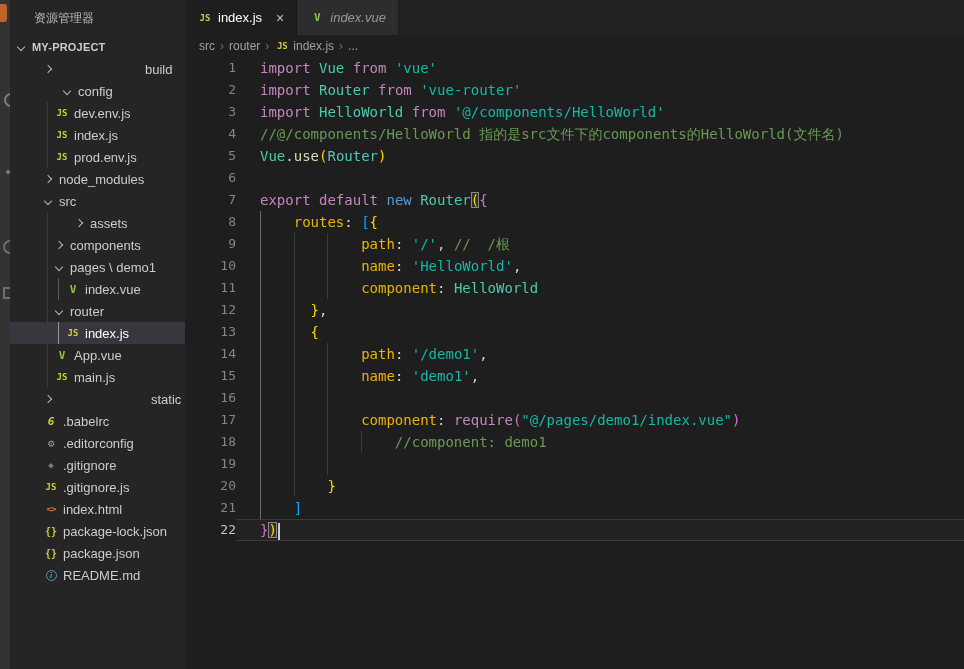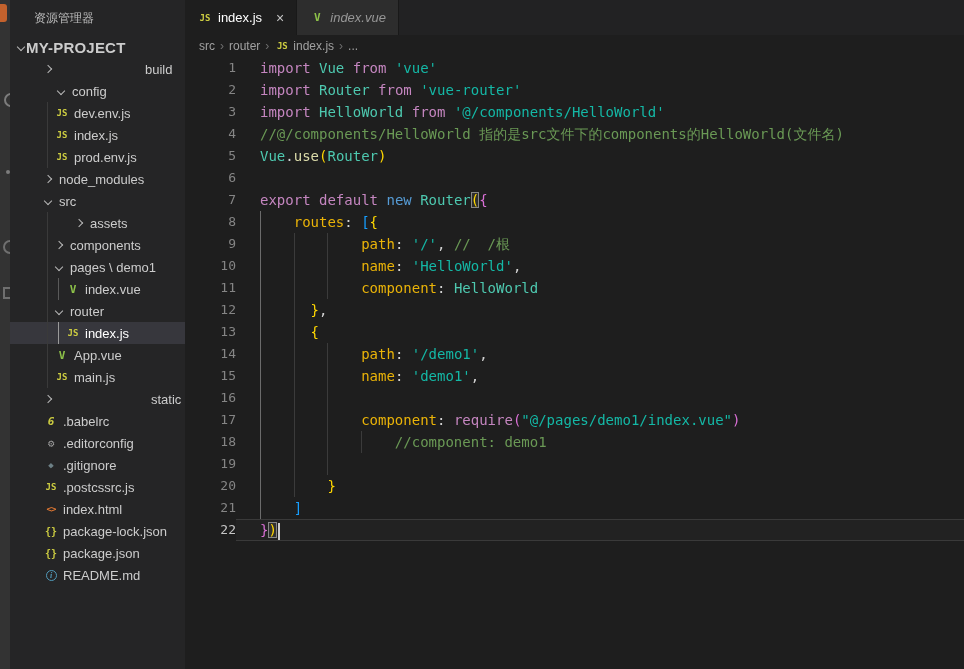--- a/index.html
+++ b/index.html
@@ -12,21 +12,21 @@
   .act-orange { position:absolute; left:0; top:4px; width:7px; height:18px; background:#c4622d; border-radius:0 3px 3px 0; }
   .act-circle { position:absolute; left:4px; top:93px; width:14px; height:14px; border:2px solid #7d7d7d; border-radius:50%; }
   .act-dot { position:absolute; left:6px; top:170px; width:4px; height:4px; background:#7d7d7d; border-radius:50%; }
   .act-curve { position:absolute; left:3px; top:240px; width:14px; height:14px; border:2px solid #6f6f6f; border-radius:50%; }
   .act-square { position:absolute; left:3px; top:287px; width:12px; height:12px; border:2px solid #6f6f6f; }
 
   
   .sidebar { width:175px; background:#252526; color:#cccccc; flex-shrink:0; position:relative; overflow:hidden; }
   .panel-title { height:36px; padding:10px 0 0 24px; font-size:12px; color:#bbbbbb; }
   .section { height:22px; display:flex; align-items:center; padding-left:6px; cursor:pointer; }
-  .section-label { font-weight:bold; font-size:15px; color:#cccccc; letter-spacing:.2px; margin-left:0; }
+  .section-label { font-weight:bold; font-size:11px; color:#cccccc; letter-spacing:.2px; margin-left:6px; }
   .tree { position:relative; }
   .row { height:22px; display:flex; align-items:center; font-size:13px; color:#cccccc; cursor:pointer; white-space:nowrap; }
   .row.sel { background:#37373d; color:#ffffff; }
   .tw { width:10px; height:10px; display:inline-block; position:relative; flex-shrink:0; }
   .tw::before { content:""; position:absolute; left:2px; top:2px; width:5px; height:5px;
                 border-right:1.4px solid #b8b8b8; border-bottom:1.4px solid #b8b8b8; }
   .tw.right::before { transform:rotate(-45deg); }
   .tw.down::before  { transform:rotate(45deg); }
   .fi { width:16px; margin-right:4px; display:inline-flex; justify-content:center; align-items:center; flex-shrink:0;
         font-family:"DejaVu Sans Mono", monospace; }
@@ -92,21 +92,21 @@
     <div class="section">
       <span class="tw down"></span>
       <span class="section-label">MY-PROJECT</span>
     </div>
     <div class="tree" id="tree">
         <div class="row" style="padding-left: 33px; gap: 43px;">
           <span class="tw right"></span>
           <span style="width: 6px;"></span>
           <span>build</span>
         </div>
-        <div class="row" style="padding-left: 33px; margin-left: 13px;">
+        <div class="row" style="padding-left: 52px;">
           <span class="tw down"></span>
           <span style="width: 6px;"></span>
           <span>config</span>
         </div>
         <div class="row" style="padding-left: 44px;">
           <span class="fi">
             <span class="ic-js">JS</span>
           </span>
           <span>dev.env.js</span>
         </div>
@@ -196,21 +196,21 @@
         <div class="row" style="padding-left: 33px;">
           <span class="fi">
             <span class="ic-git">◆</span>
           </span>
           <span>.gitignore</span>
         </div>
         <div class="row" style="padding-left: 33px;">
           <span class="fi">
             <span class="ic-js">JS</span>
           </span>
-          <span>.postcssrc.js</span>
+          <span>.gitignore.js</span>
         </div>
         <div class="row" style="padding-left: 33px;">
           <span class="fi">
             <span class="ic-html">&lt;&gt;</span>
           </span>
           <span>index.html</span>
         </div>
         <div class="row" style="padding-left: 33px;">
           <span class="fi">
             <span class="ic-json">{}</span>

